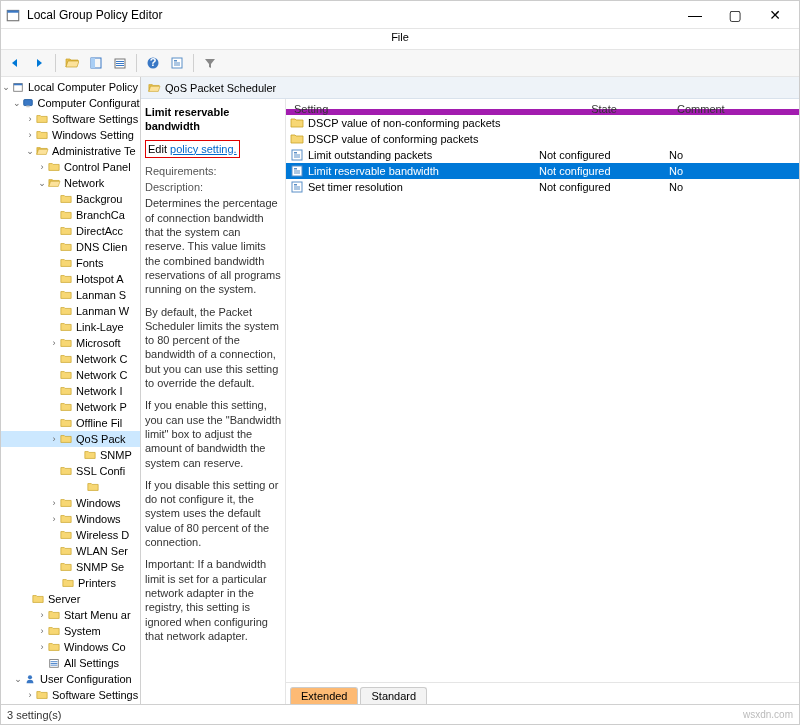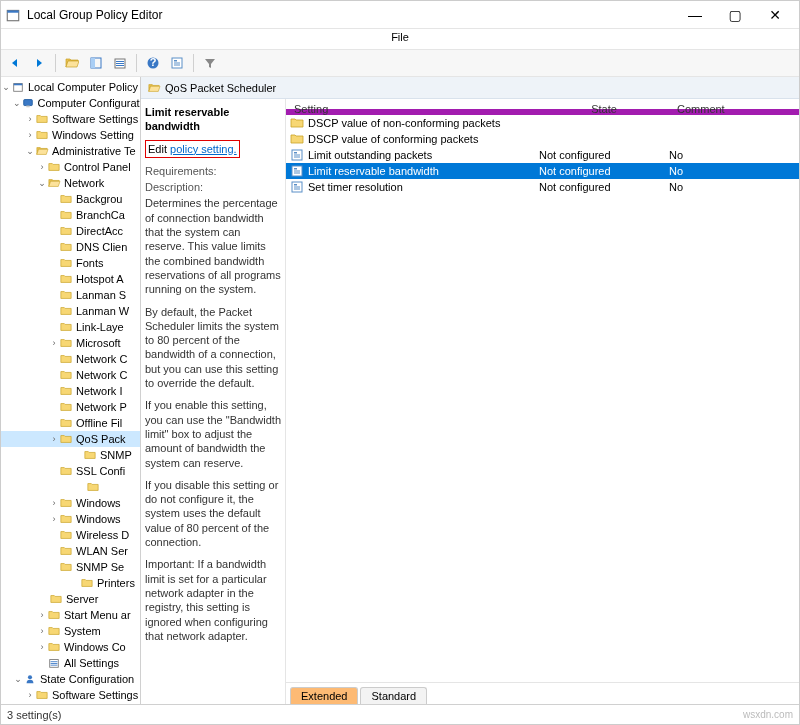--- a/index.html
+++ b/index.html
@@ -370,28 +370,28 @@
         </svg>
         <span>WLAN Ser</span>
       </div>
       <div class="tree-item" style="padding-left: 48px;">
         <span class="caret none"></span>
         <svg class="folder-icon" viewBox="0 0 14 14">
           <use href="#folder-closed"></use>
         </svg>
         <span>SNMP Se</span>
       </div>
-      <div class="tree-item" style="padding-left: 50px; margin-left: 19px;">
+      <div class="tree-item" style="padding-left: 50px;">
         <span class="caret none"></span>
         <svg class="folder-icon" viewBox="0 0 14 14">
           <use href="#folder-closed"></use>
         </svg>
         <span>Printers</span>
       </div>
-      <div class="tree-item" style="padding-left: 38px;">
+      <div class="tree-item" style="padding-left: 20px;">
         <span class="caret none"></span>
         <svg class="folder-icon" viewBox="0 0 14 14">
           <use href="#folder-closed"></use>
         </svg>
         <span>Server</span>
       </div>
       <div class="tree-item" style="padding-left: 36px;">
         <span class="caret">›</span>
         <svg class="folder-icon" viewBox="0 0 14 14">
           <use href="#folder-closed"></use>
@@ -417,21 +417,21 @@
         <svg class="folder-icon" viewBox="0 0 14 14">
           <use href="#list-icon"></use>
         </svg>
         <span>All Settings</span>
       </div>
       <div class="tree-item" style="padding-left: 12px;">
         <span class="caret">⌄</span>
         <svg class="folder-icon" viewBox="0 0 14 14">
           <use href="#user-icon"></use>
         </svg>
-        <span>State Configuration</span>
+        <span>User Configuration</span>
       </div>
       <div class="tree-item" style="padding-left: 24px;">
         <span class="caret">›</span>
         <svg class="folder-icon" viewBox="0 0 14 14">
           <use href="#folder-closed"></use>
         </svg>
         <span>Software Settings</span>
       </div>
       <div class="tree-item" style="padding-left: 24px;">
         <span class="caret">›</span>

